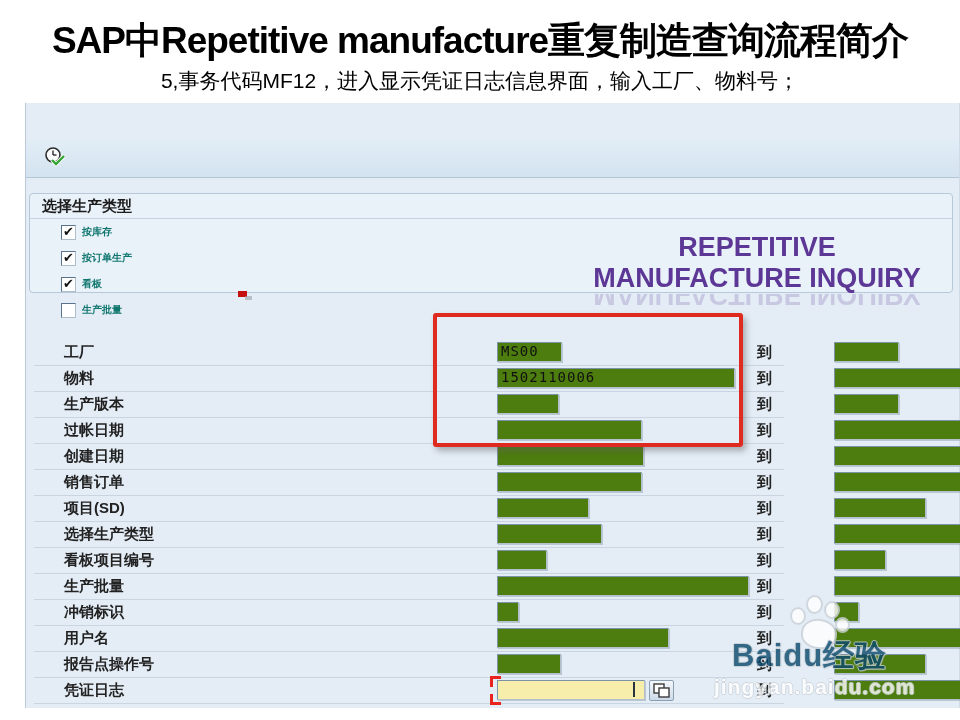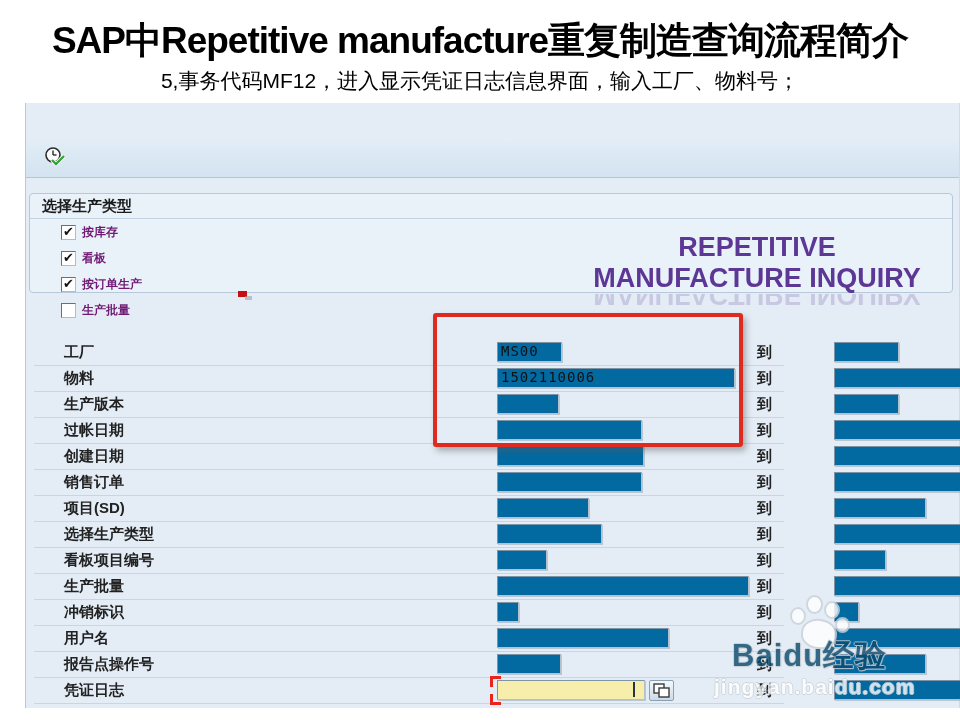--- a/index.html
+++ b/index.html
@@ -30,34 +30,34 @@
   .groupbox{position:absolute;left:3px;top:15px;width:924px;height:100px;box-sizing:border-box;
       background:#e9f1f9;border:1px solid #b6c8d9;border-radius:4px;}
   .groupbox-title{height:24px;line-height:24px;padding-left:12px;font-size:15px;font-weight:700;
       color:#1c1c1c;border-bottom:1px solid #c2d2e1;}
   .cbrow{position:relative;height:26px;display:flex;align-items:center;padding-left:31px;cursor:default;}
   .cb{width:15px;height:15px;box-sizing:border-box;background:#fff;
       border:1px solid #5c7288;border-right-color:#aebdca;border-bottom-color:#aebdca;
       display:inline-flex;align-items:center;justify-content:center;
       font-size:13px;font-weight:700;color:#111;}
   .cb.checked::before{content:"✔";margin-top:-2px;}
-  .cblabel{font-size:12px;font-weight:600;color:#701a75;margin-left:6px;}
+  .cblabel{font-size:10px;font-weight:600;color:#0f766e;margin-left:6px;}
 
   
   .inquiry{position:absolute;right:16px;top:54px;width:372px;text-align:center;
       font-weight:800;font-size:27px;letter-spacing:0px;line-height:31px;
       font-family:"Liberation Sans","DejaVu Sans",sans-serif;}
   .inquiry .refl{transform:scaleY(-1);opacity:0.20;height:14px;overflow:hidden;line-height:27px;}
 
   
   .form-rows{position:absolute;left:8px;top:162px;width:750px;}
   .frow{position:relative;height:25px;border-bottom:1px solid #c9d5e1;}
   .flabel{position:absolute;left:30px;top:0;line-height:24px;font-size:15px;font-weight:600;color:#222;
       white-space:nowrap;}
-  .finput{position:absolute;top:2px;height:20px;box-sizing:border-box;background:#0369a1;
+  .finput{position:absolute;top:2px;height:20px;box-sizing:border-box;background:#4d7c0f;
       border:1px solid;border-color:#7d93a6 #b4c1cc #b4c1cc #7d93a6;
       box-shadow:1px 1px 0 rgba(150,166,182,.55);
       font-family:"DejaVu Sans Mono","Liberation Mono",monospace;font-size:14px;line-height:17px;
       color:#111;padding:0 3px;letter-spacing:1px;white-space:nowrap;overflow:hidden;}
   .from{left:463px;}
   .tolbl{position:absolute;left:723px;top:0;line-height:24px;font-size:15px;font-weight:600;color:#222;}
   .f2{left:800px;}
   .cursor{display:none;}
   .msbtn{display:none;position:absolute;top:2px;height:21px;width:25px;box-sizing:border-box;
       background:linear-gradient(180deg,#f4f8fb,#ccdae8);border:1px solid #8ba0b2;border-radius:2px;
@@ -122,26 +122,26 @@
     <div class="groupbox">
       <div class="groupbox-title">选择生产类型</div>
       <div id="cb-host">
   <div class="cbrow">
     <span class="cb checked"></span>
     <span class="cblabel">按库存</span>
   </div>
 
   <div class="cbrow">
     <span class="cb checked"></span>
+    <span class="cblabel">按订单生产</span>
+  </div>
+
+  <div class="cbrow">
+    <span class="cb checked"></span>
     <span class="cblabel">看板</span>
-  </div>
-
-  <div class="cbrow">
-    <span class="cb checked"></span>
-    <span class="cblabel">按订单生产</span>
   </div>
 
   <div class="cbrow">
     <span class="cb"></span>
     <span class="cblabel">生产批量</span>
   </div>
 </div>
     </div>
 
     <div class="inquiry" style="color: rgb(92, 55, 149);">

